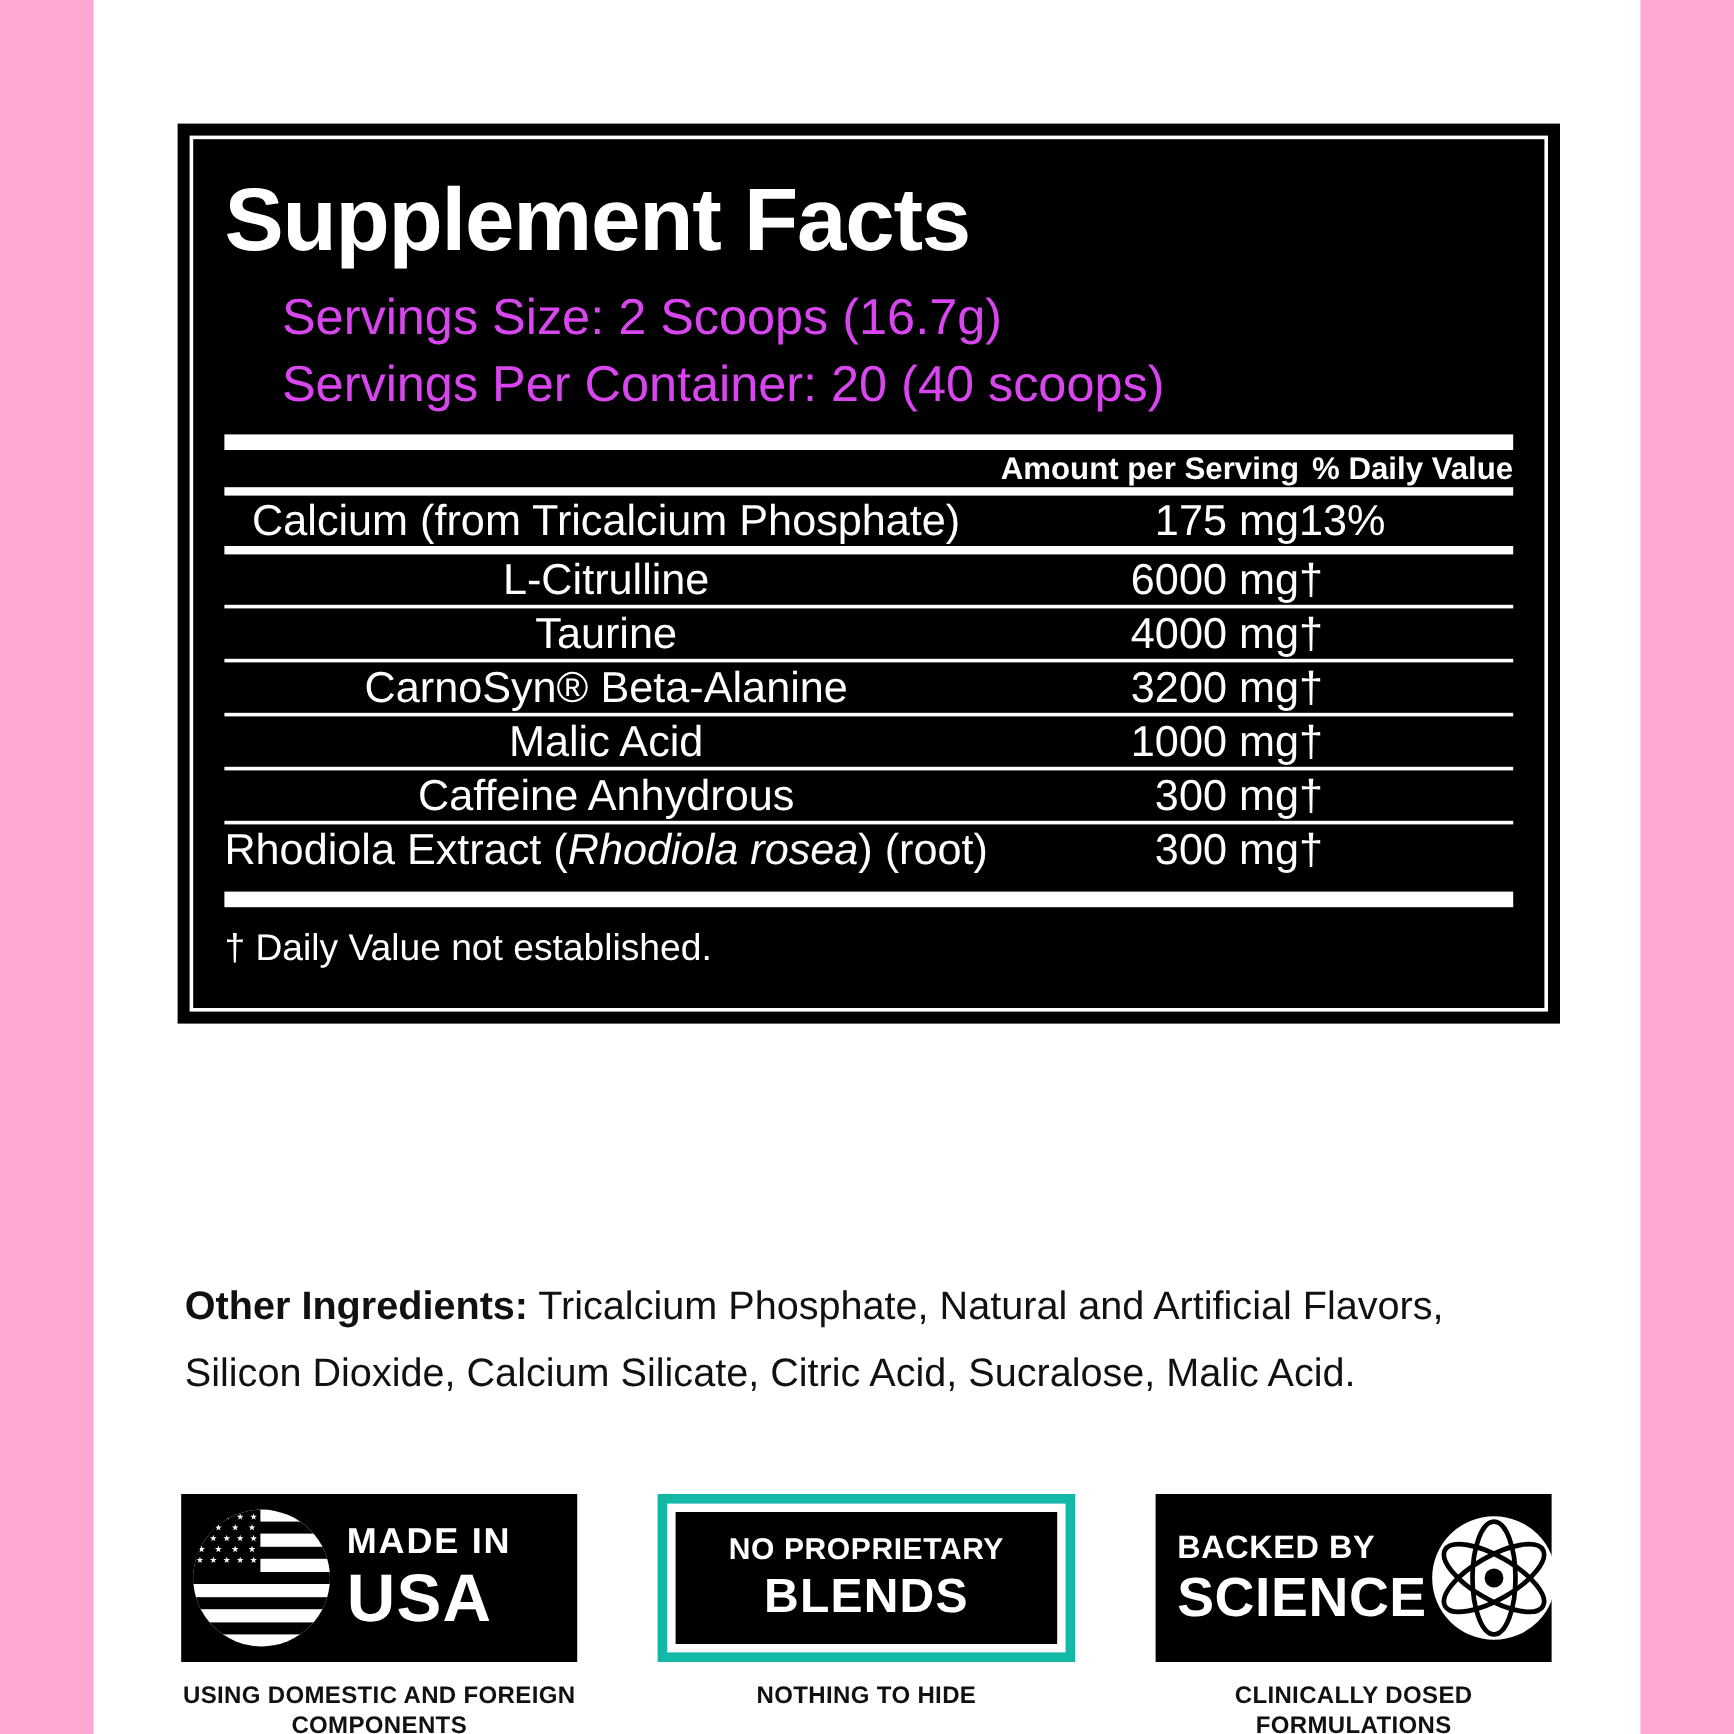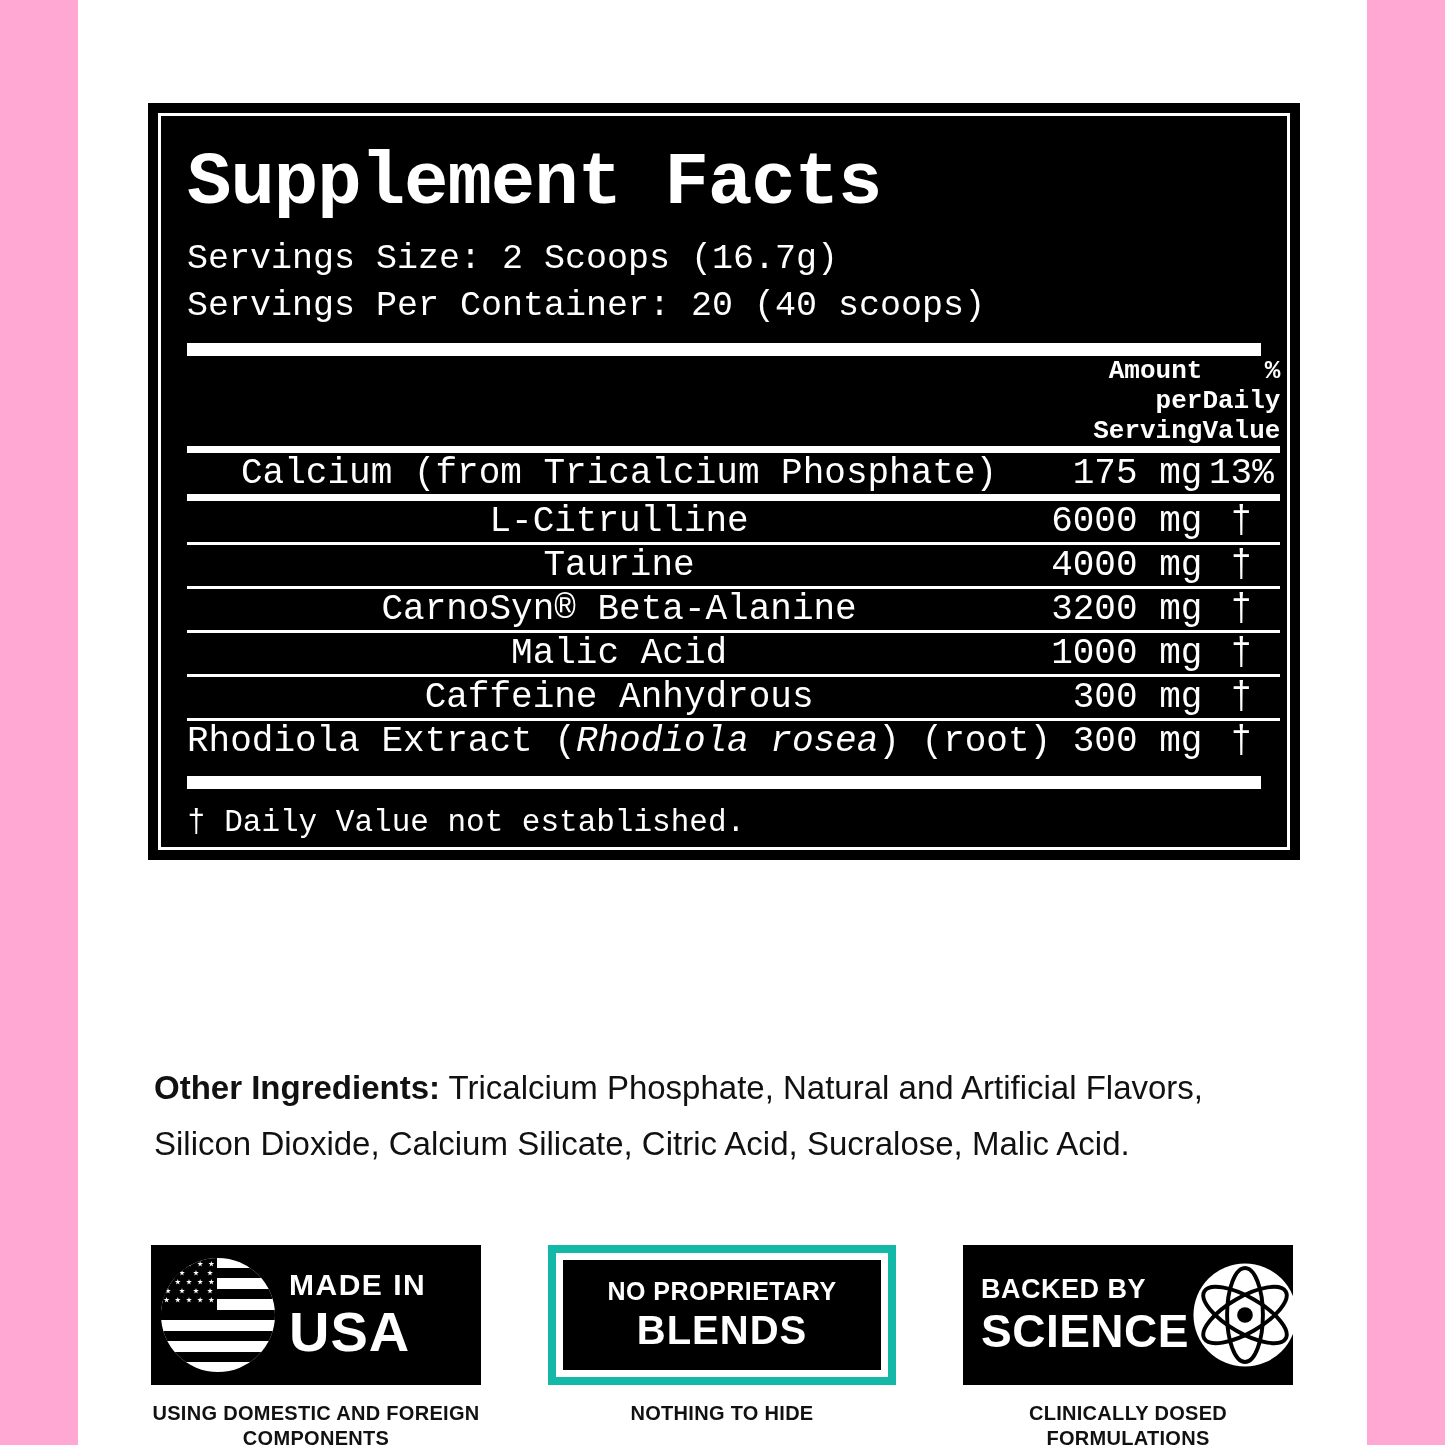--- a/index.html
+++ b/index.html
@@ -52,36 +52,36 @@
     position: absolute;
     left: 46px;
     top: 103px;
     width: 1152px;
     background: #000000;
     box-sizing: border-box;
     padding: 10px;
   }
   .facts-inner {
     border: 3px solid #ffffff;
-    padding: 16px 26px 7px 26px;
+    padding: 16px 26px 32px 26px;
     box-sizing: border-box;
-    font-family: Liberation Mono, monospace;
   }
   .facts-title {
     color: #ffffff;
     font-size: 74px;
     font-weight: bold;
     letter-spacing: -1px;
     line-height: 1.0;
     margin: 14px 0 16px 0;
   }
   .serving-line {
-    color: #ffffff;
-    font-size: 35px;
+    color: #d946ef;
+    font-size: 42px;
     line-height: 1.33;
+    margin-left: 48px;
   }
   .rule-thick {
     background: #ffffff;
     height: 13px;
     margin: 14px 0 0 0;
   }
   table.facts {
     width: 100%;
     border-collapse: collapse;
     color: #ffffff;
@@ -106,21 +106,21 @@
     white-space: nowrap;
   }
   .nut-amt {
     font-size: 36px;
     text-align: right;
     padding: 9px 0 8px 0;
     white-space: nowrap;
   }
   .nut-dv {
     font-size: 36px;
-    text-align: center;
+    text-align: left;
     padding: 9px 0 8px 0;
     white-space: nowrap;
   }
   .sep-cell { padding: 0; }
   .sep-cell div.l-thin { height: 3px; background: #ffffff; }
   .sep-cell div.l-med { height: 7px; background: #ffffff; }
   .footnote {
     color: #ffffff;
     font-size: 31px;
     margin-top: 16px;

